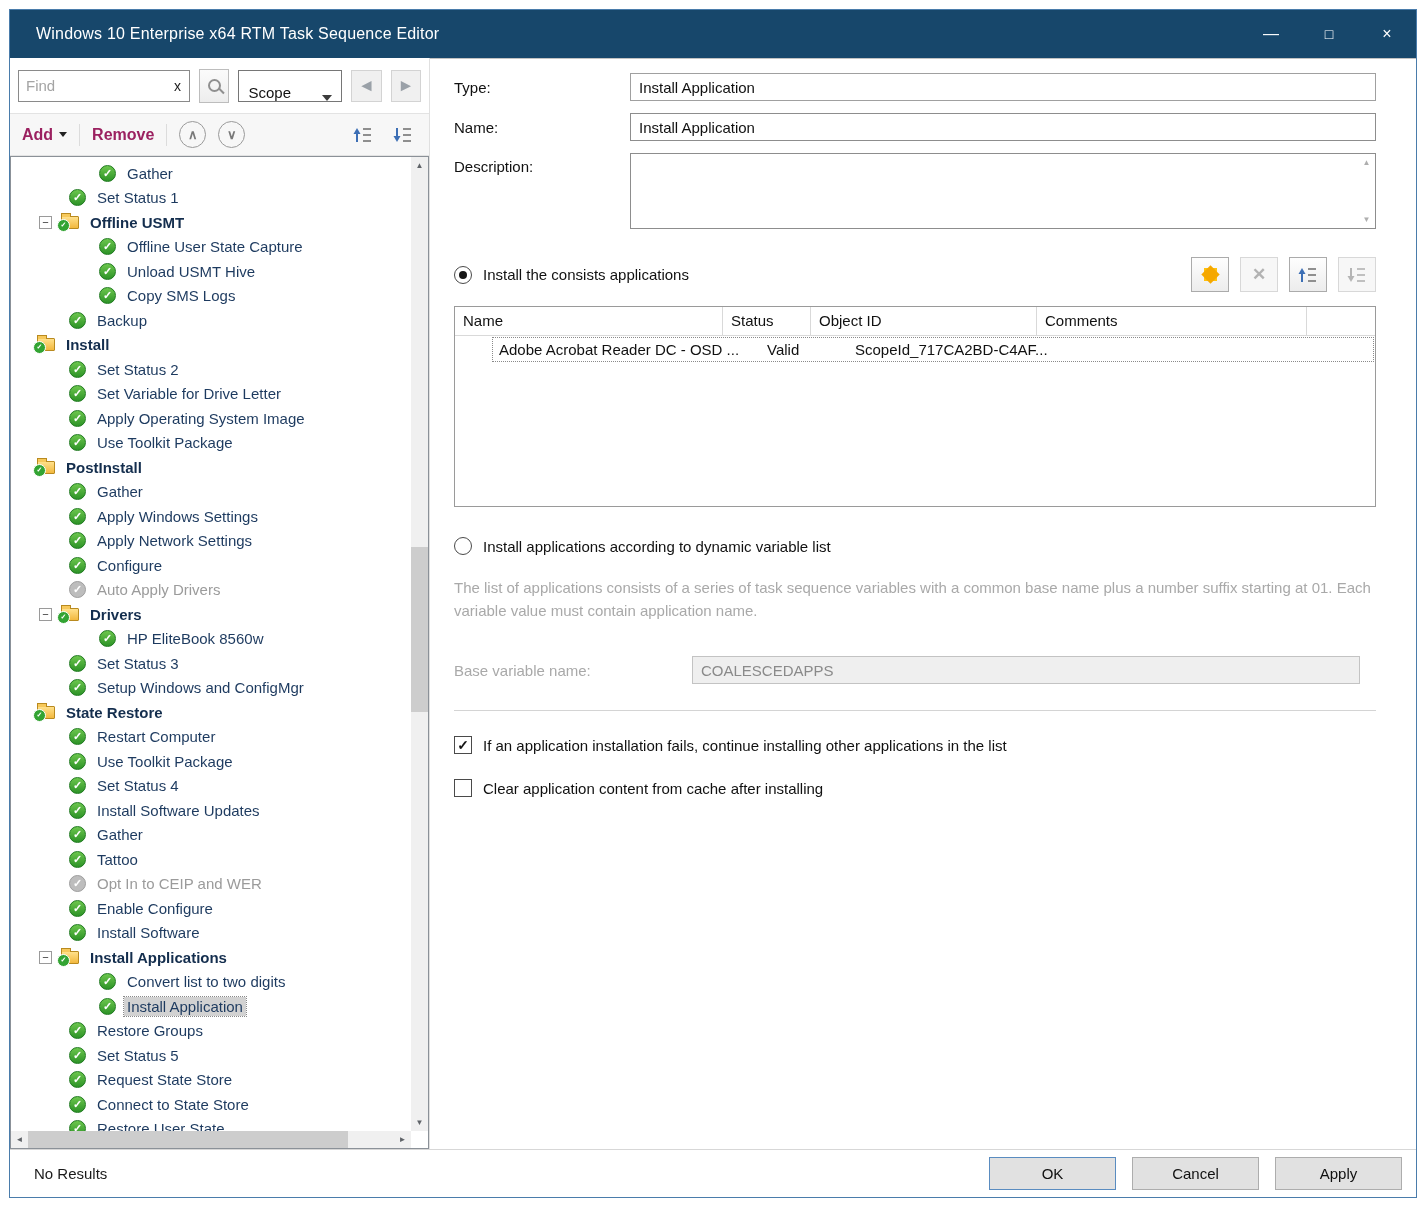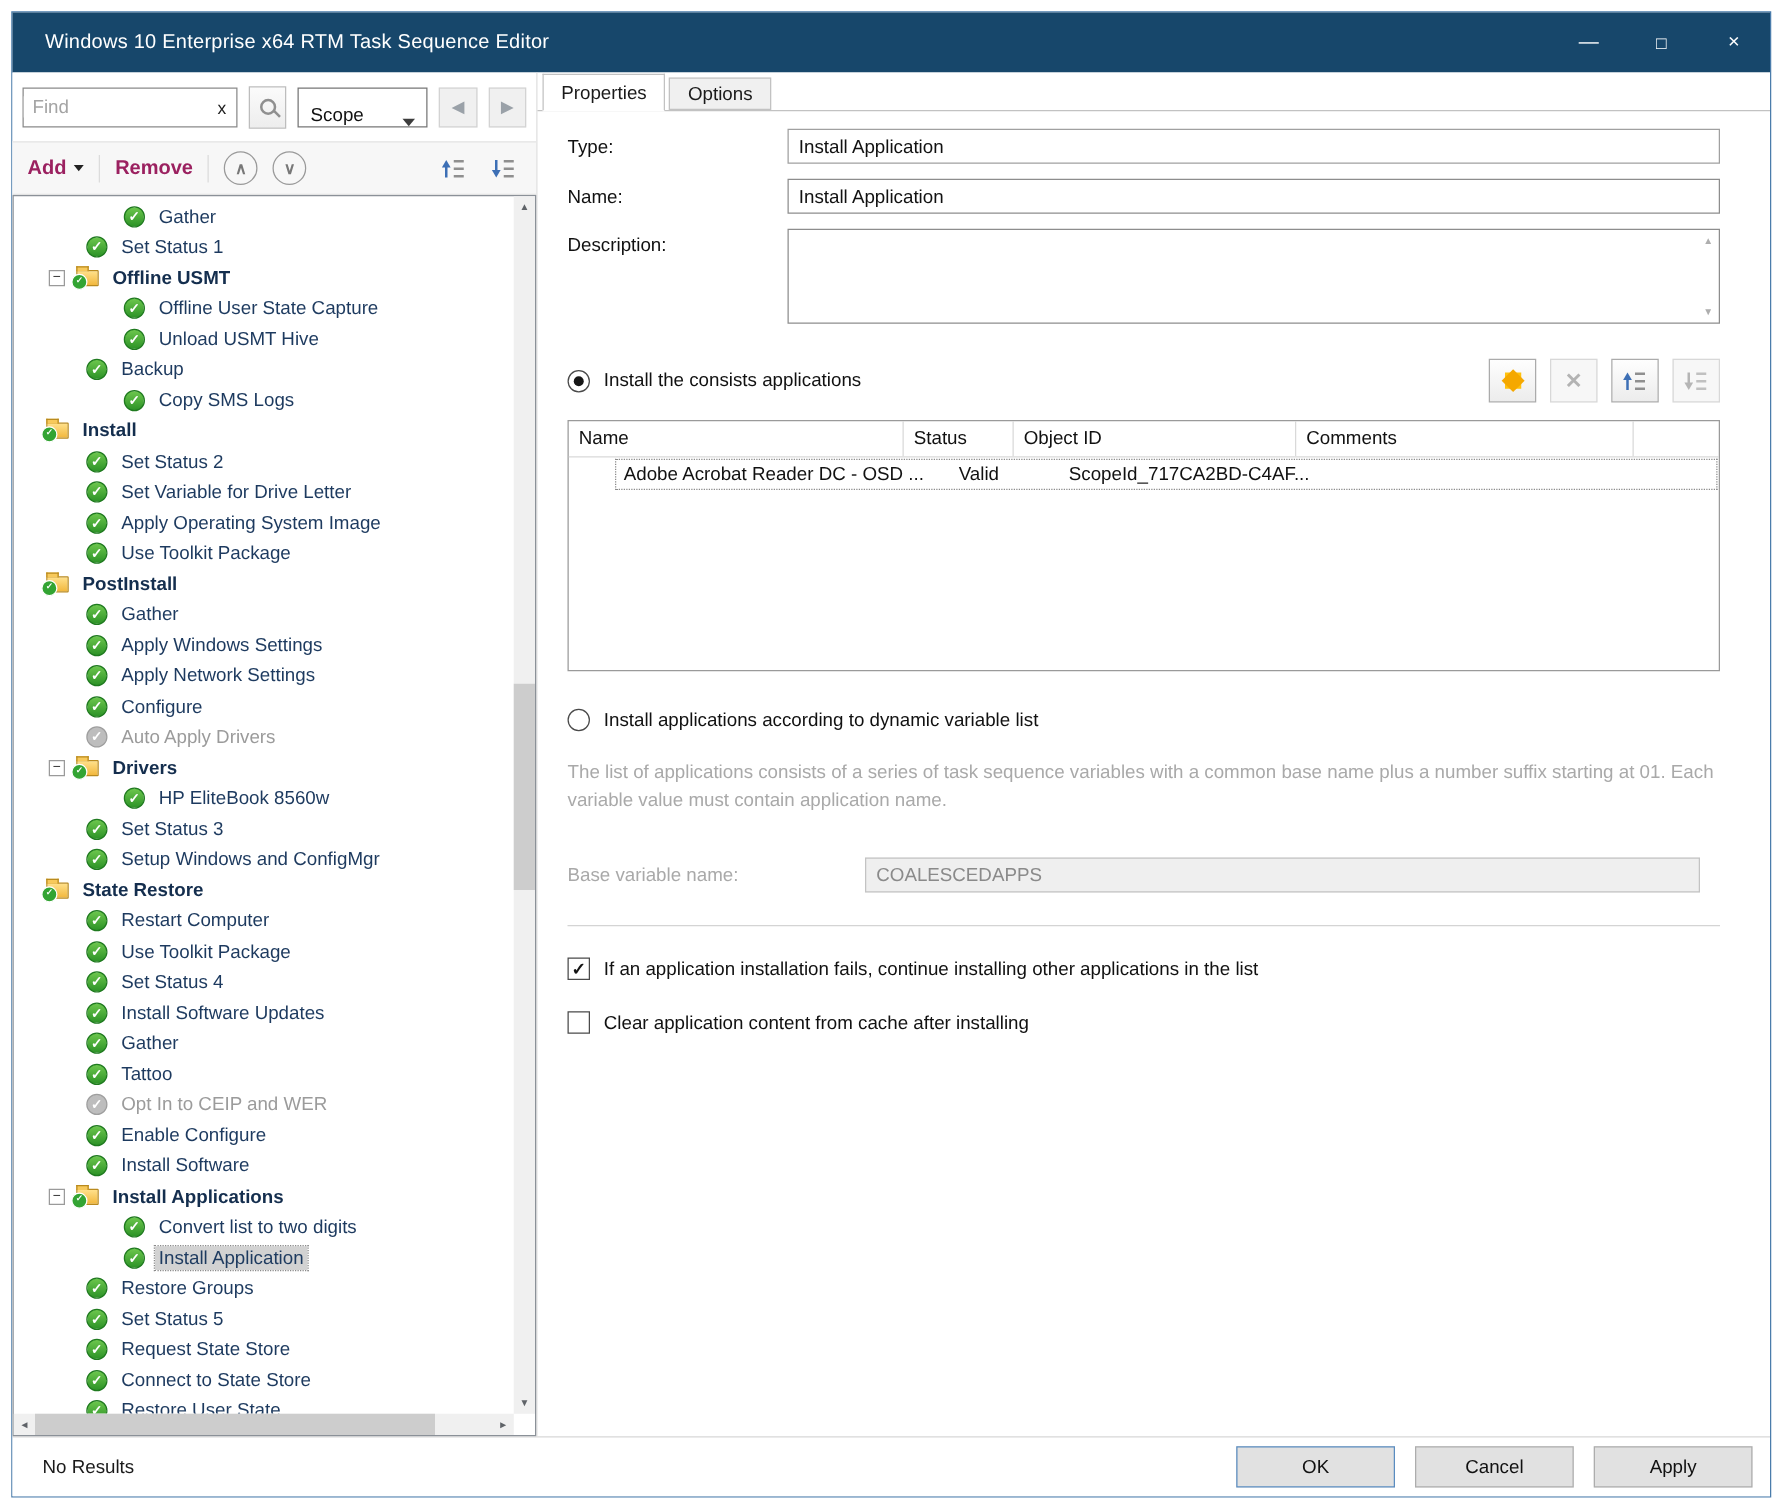--- a/index.html
+++ b/index.html
@@ -240,27 +240,27 @@
               <span class="tlabel">Offline USMT</span>
             </div>
             <div class="tree-row d2">
               <span class="icon-task"></span>
               <span class="tlabel">Offline User State Capture</span>
             </div>
             <div class="tree-row d2">
               <span class="icon-task"></span>
               <span class="tlabel">Unload USMT Hive</span>
             </div>
+            <div class="tree-row d2">
+              <span class="icon-task"></span>
+              <span class="tlabel">Copy SMS Logs</span>
+            </div>
             <div class="tree-row d1">
               <span class="icon-task"></span>
               <span class="tlabel">Backup</span>
-            </div>
-            <div class="tree-row d2">
-              <span class="icon-task"></span>
-              <span class="tlabel">Copy SMS Logs</span>
             </div>
             <div class="tree-row d0 group">
               <span class="icon-folder"></span>
               <span class="tlabel">Install</span>
             </div>
             <div class="tree-row d1">
               <span class="icon-task"></span>
               <span class="tlabel">Set Status 2</span>
             </div>
             <div class="tree-row d1">
@@ -397,24 +397,20 @@
         </div>
         <div class="hscroll">
           <span class="hs-arrow">◄</span>
           <div class="hthumb"></div>
           <span class="hs-arrow" style="margin-left:auto">►</span>
         </div>
       </div>
     </div>
 
     <div class="right">
-      <div class="tabs">
-        <span class="tab active">Properties</span>
-        <span class="tab">Options</span>
-      </div>
       <div class="rcontent">
 
         <div class="frow">
           <span class="flabel">Type:</span>
           <input class="tbox type" readonly="" value="Install Application" style="">
         </div>
 
         <div class="frow">
           <span class="flabel">Name:</span>
           <input class="tbox" value="Install Application" style="">

